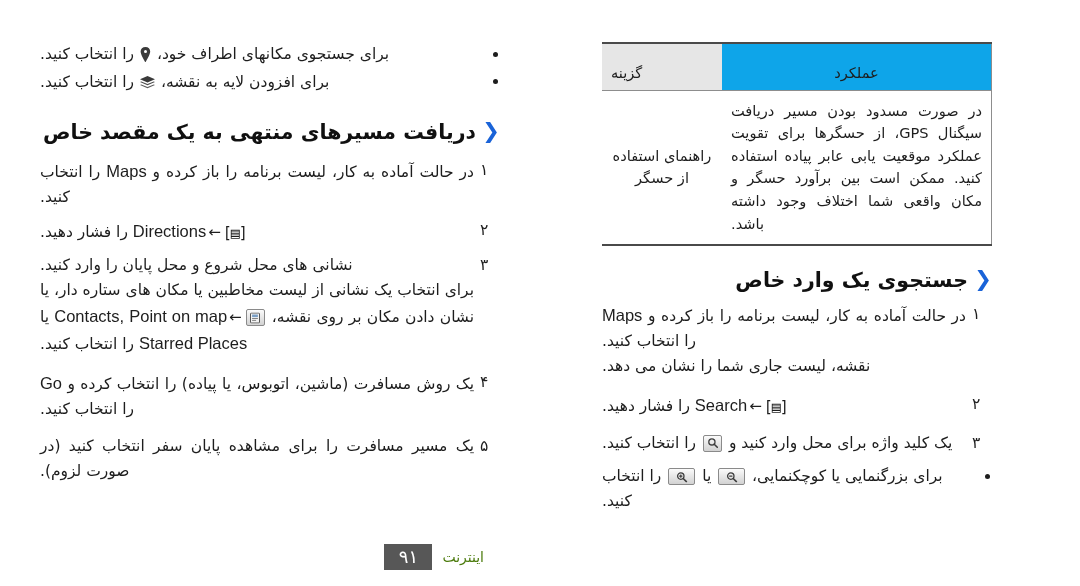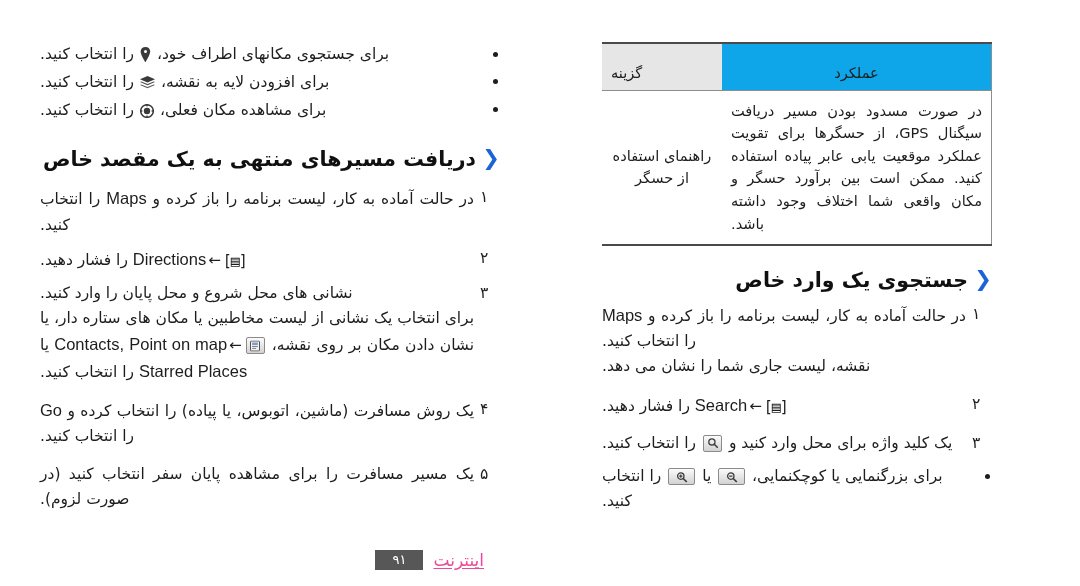--- a/index.html
+++ b/index.html
@@ -167,27 +167,26 @@
   .lat{direction:ltr;unicode-bidi:embed;font-family:"Liberation Sans",sans-serif;font-size:16.5px;}
 
   
   #footer{
     position:absolute;
     right:56px;bottom:16px;
     display:flex;align-items:center;gap:10px;
     direction:rtl;
   }
   #footer .ftext{
-    font-size:17px;color:#ec4899;
-    text-decoration:underline;
+    font-size:14px;color:#4d7c0f;
     text-underline-offset:2px;
   }
   #footer .pagebox{
     background:#575757;color:#ffffff;
-    font-size:13px;
+    font-size:18px;
     padding:2px 11px 3px 11px;
     min-width:26px;text-align:center;
     letter-spacing:1px;
   }
   .sp6{height:6px;}
   .sp10{height:10px;}
   .sp14{height:14px;}
   .sp22{height:22px;}
 </style>
 </head>
@@ -205,31 +204,20 @@
                 <path d="M5.5 0C2.6 0 .6 2 .6 4.6c0 3.2 4.1 9.6 4.4 10.1.2.3.6.3.8 0 .3-.5 4.4-6.9 4.4-10.1C10.2 2 8.4 0 5.5 0z" fill="#3a3a3a"></path>
                 <circle cx="5.5" cy="4.4" r="1.5" fill="#ffffff"></circle>
               </svg></span><span> را انتخاب کنید.</span>
         </li>
         <li>
           <span class="dot"></span>
           <span>برای افزودن لایه به نقشه، </span><span class="ic"><svg width="15" height="14" viewBox="0 0 15 14">
                 <path d="M7.5 0L0 3.2l7.5 3.2L15 3.2z" fill="#3a3a3a"></path>
                 <path d="M7.5 8.1L1.3 5.5 0 6.1l7.5 3.2L15 6.1l-1.3-.6z" fill="#4a4a4a"></path>
                 <path d="M7.5 11L1.3 8.4 0 9l7.5 3.2L15 9l-1.3-.6z" fill="#5a5a5a"></path>
-              </svg></span><span> را انتخاب کنید.</span>
-        </li>
-        <li>
-          <span class="dot"></span>
-          <span>برای مشاهده مکان فعلی، </span><span class="ic"><svg width="14" height="14" viewBox="0 0 14 14">
-                <circle cx="7" cy="7" r="6.3" fill="none" stroke="#3a3a3a" stroke-width="1.5"></circle>
-                <circle cx="7" cy="7" r="3.2" fill="#3a3a3a"></circle>
-                <rect x="6.3" y="0" width="1.4" height="2.4" fill="#3a3a3a"></rect>
-                <rect x="6.3" y="11.6" width="1.4" height="2.4" fill="#3a3a3a"></rect>
-                <rect x="0" y="6.3" width="2.4" height="1.4" fill="#3a3a3a"></rect>
-                <rect x="11.6" y="6.3" width="2.4" height="1.4" fill="#3a3a3a"></rect>
               </svg></span><span> را انتخاب کنید.</span>
         </li>
       </ul>
 
       <div class="sp22"></div>
 
       <div class="heading">
         <span class="chev">❮</span>
         <span>دریافت مسیرهای منتهی به یک مقصد خاص</span>
       </div>

